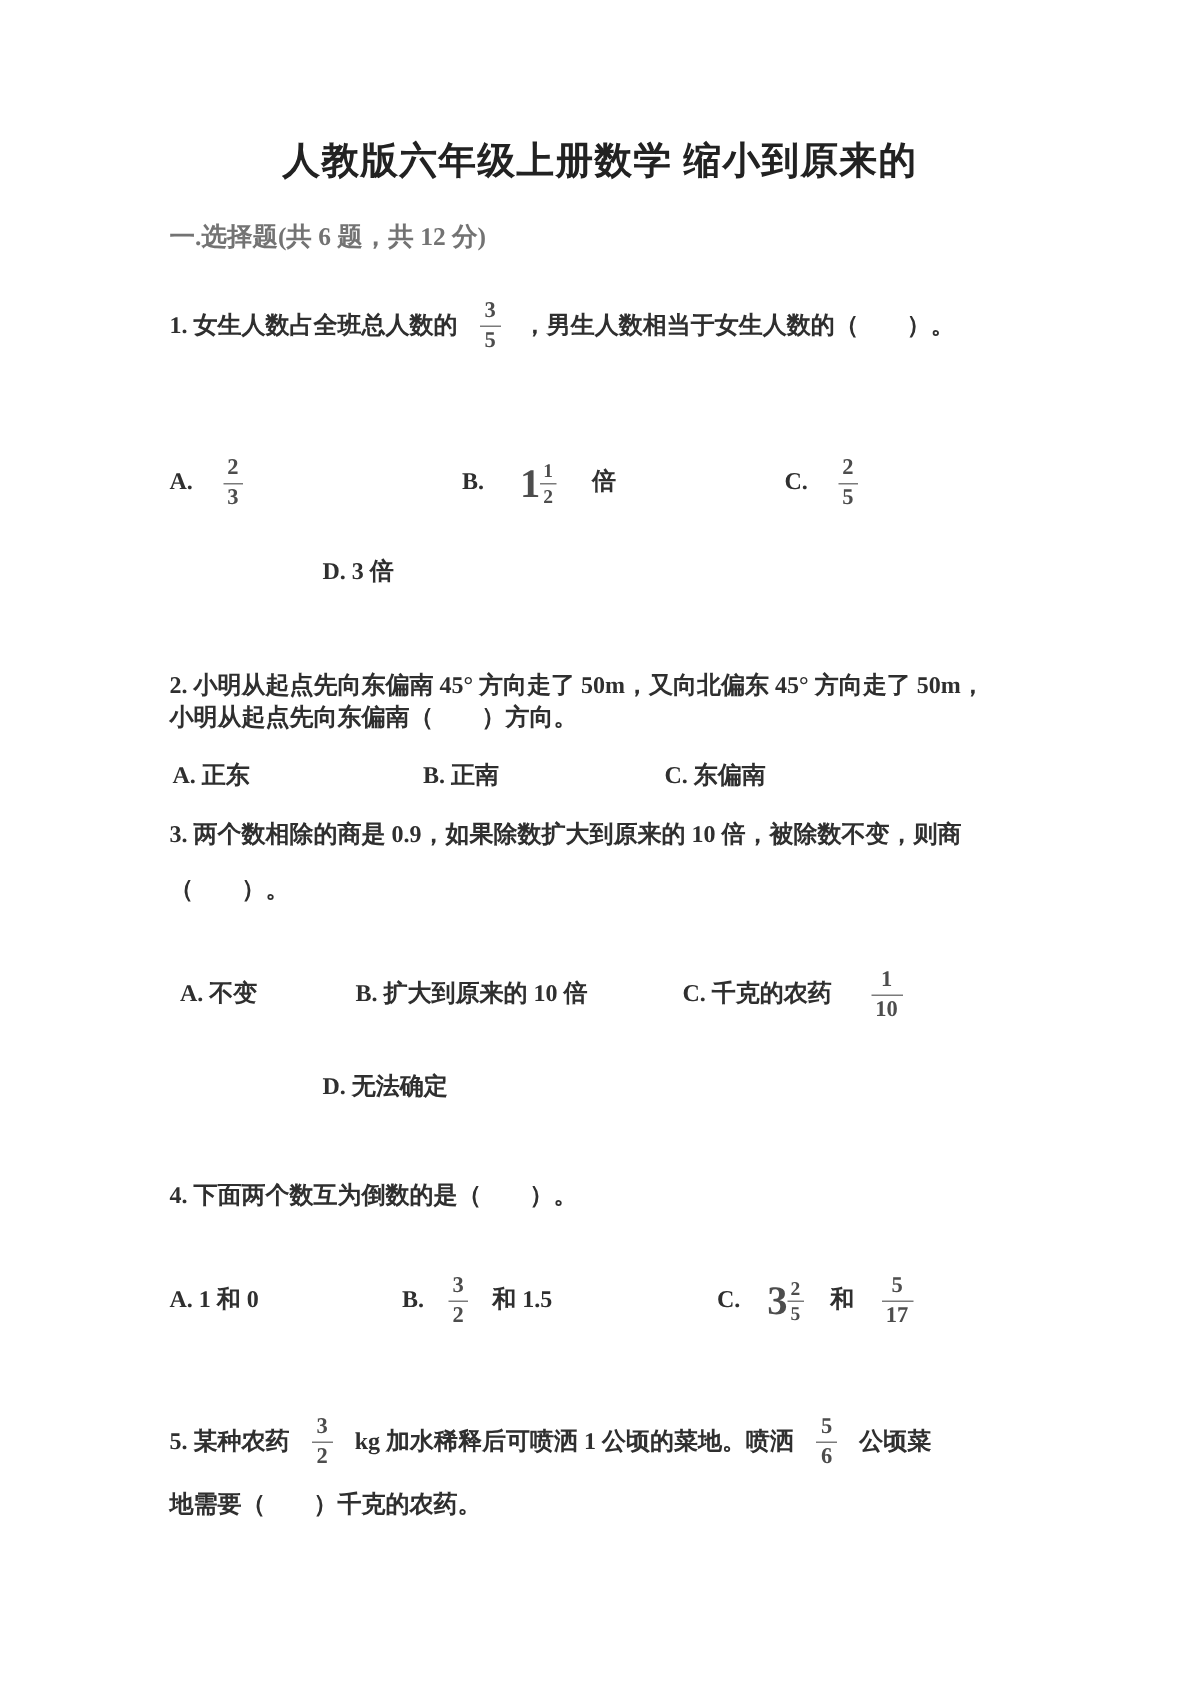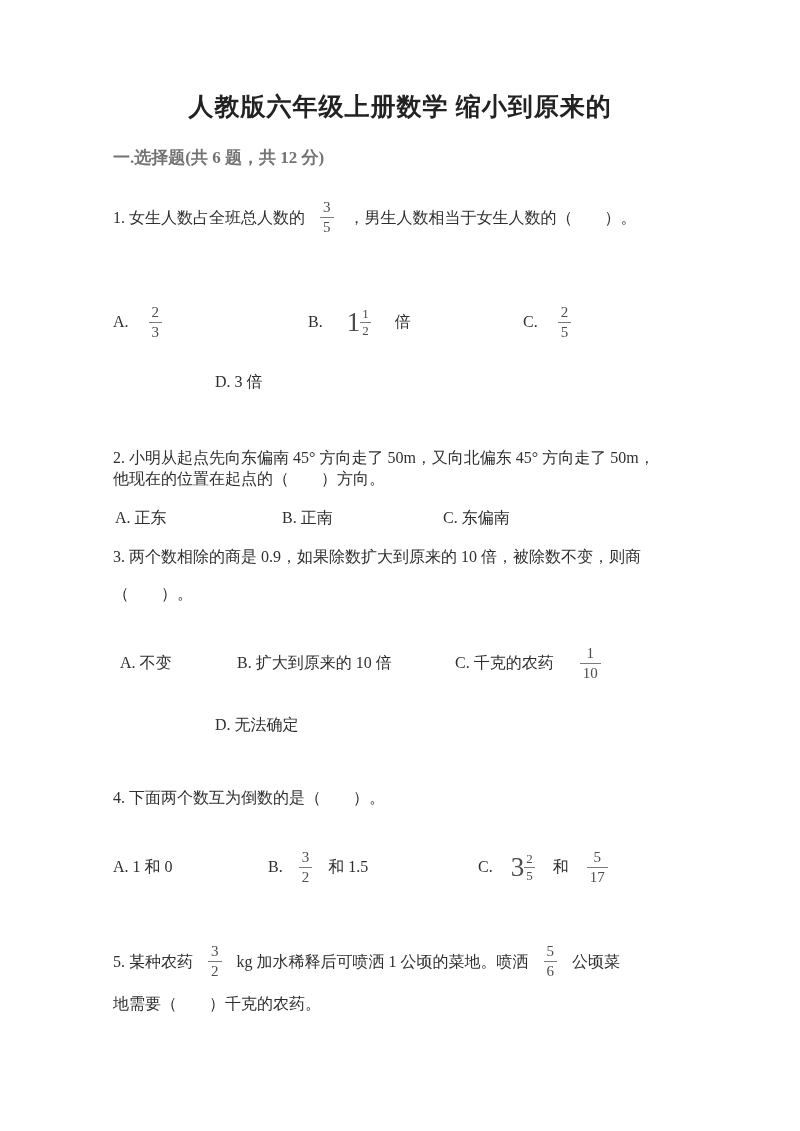--- a/index.html
+++ b/index.html
@@ -1,21 +1,21 @@
 <!DOCTYPE html>
 <html><head>
 <meta charset="utf-8">
 <style>
   html,body{margin:0;padding:0;background:#ffffff;}
   .page{
     position:relative;width:800px;height:1131px;background:#ffffff;
     font-family:"Liberation Serif","DejaVu Serif",serif;
     color:#2f2f2f;overflow:hidden;
   }
-  .abs{position:absolute;}
+  .abs{position:absolute;font-weight:bold;}
   .title{
     left:0;top:90px;width:800px;text-align:center;
     font-size:25px;font-weight:bold;letter-spacing:1px;color:#222;
   }
   .section{left:113px;top:146px;font-size:17px;font-weight:bold;color:#737373;}
   .t{font-size:16px;line-height:21px;white-space:pre;}
   .qrow{display:flex;align-items:center;}
   .frac{
     display:inline-flex;flex-direction:column;align-items:center;
     font-size:15px;color:#4d4d4d;vertical-align:middle;
@@ -74,21 +74,21 @@
       <span class="t">C.</span>
       <span class="frac">
         <span class="num">2</span>
         <span class="den">5</span>
       </span>
     </span>
   </div>
   <div class="abs t" style="left:215px;top:371px;">D. 3 倍</div>
 
   <div class="abs lineblock" style="left:113px;top:447px;">2. 小明从起点先向东偏南 45° 方向走了 50m，又向北偏东 45° 方向走了 50m，</div>
-  <div class="abs lineblock" style="left:113px;top:468px;">他现在的位置在起点的（　　）方向。</div>
+  <div class="abs lineblock" style="left:113px;top:468px;">小明从起点先向东偏南（　　）方向。</div>
 
   <div class="abs optrow" style="top:507px;height:20px;">
     <span class="abs t" style="left:115px;">A. 正东</span>
     <span class="abs t" style="left:282px;">B. 正南</span>
     <span class="abs t" style="left:443px;">C. 东偏南</span>
   </div>
 
   <div class="abs lineblock" style="left:113px;top:546px;">3. 两个数相除的商是 0.9，如果除数扩大到原来的 10 倍，被除数不变，则商</div>
   <div class="abs lineblock" style="left:113px;top:583px;">（　　）。</div>
 

